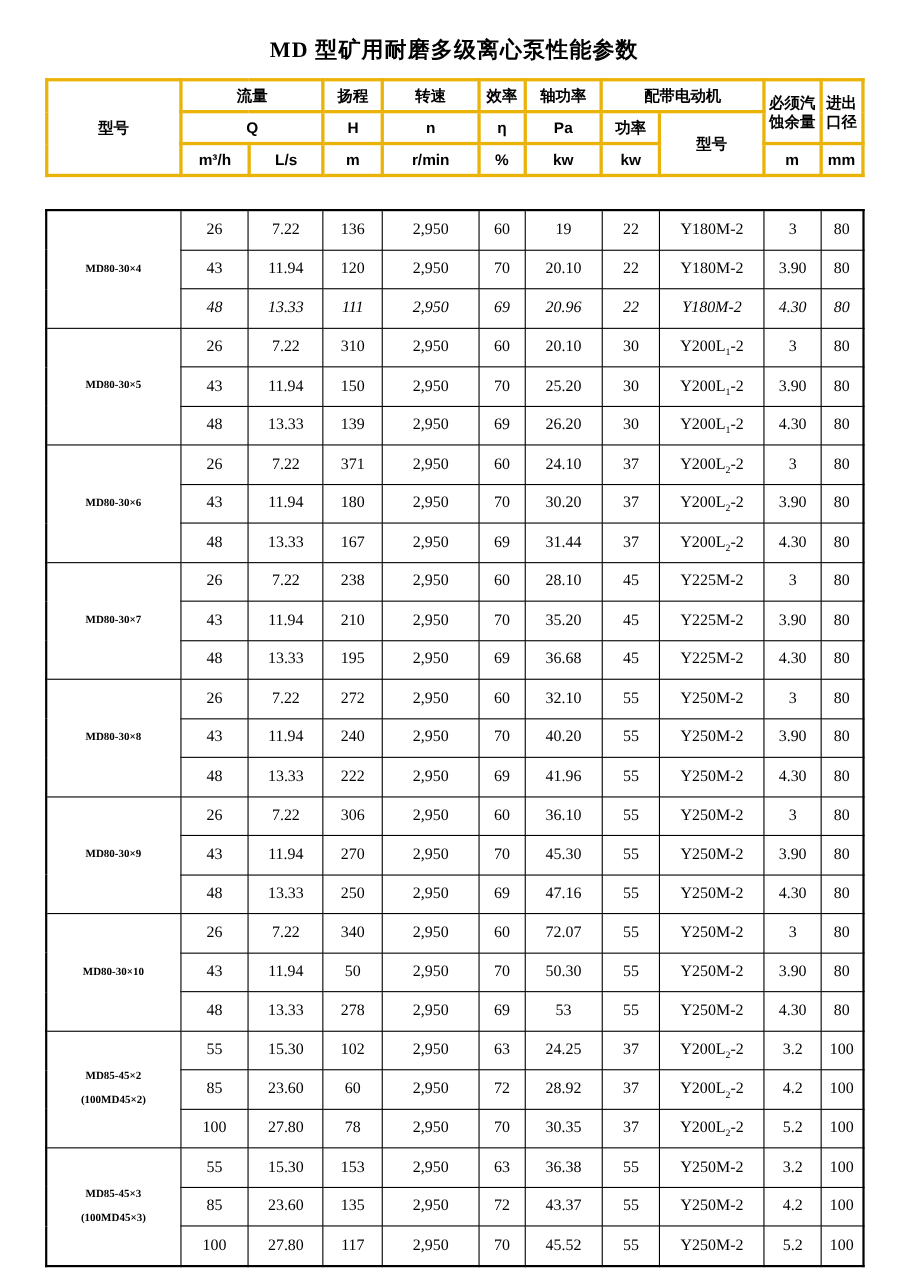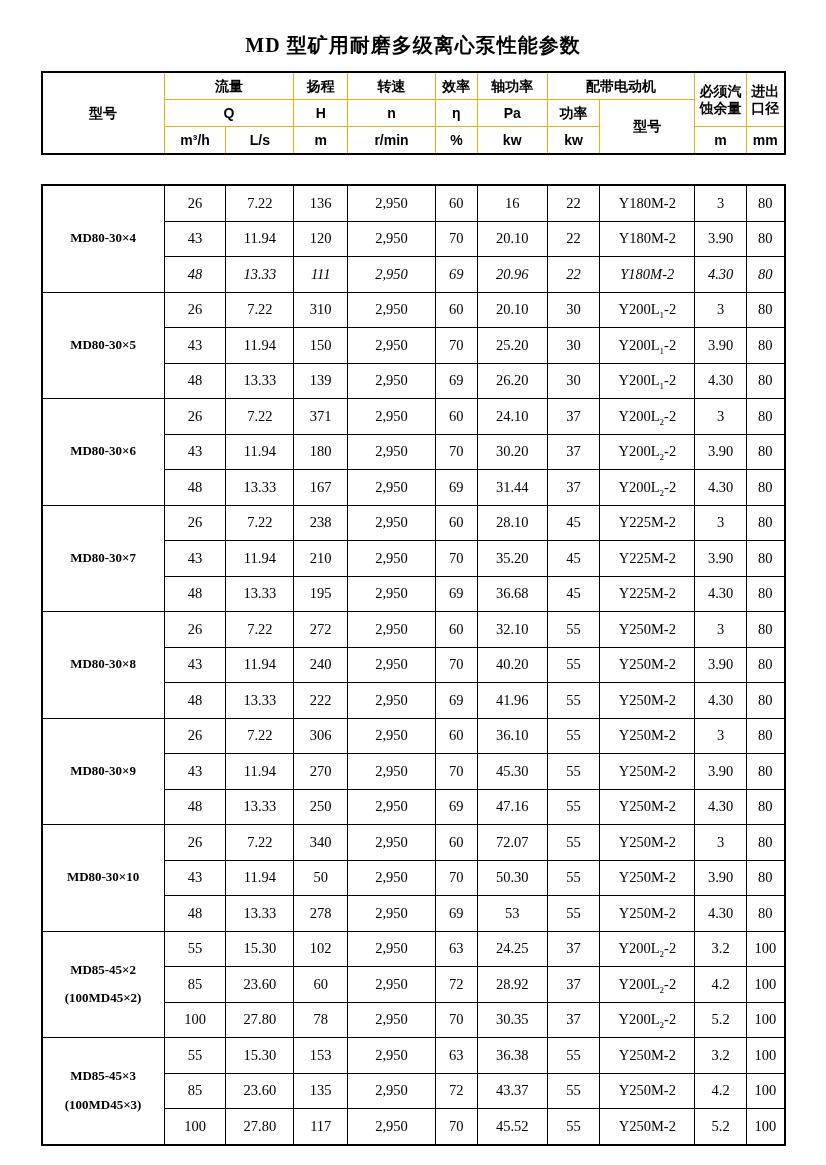--- a/index.html
+++ b/index.html
@@ -29,21 +29,21 @@
   table {
     border-collapse: collapse;
     table-layout: fixed;
     width: 745px;
     margin: 0 auto;
   }
   .hdr-table {
     border: 2px solid #000;
   }
   .hdr-table td {
-    border: 1px solid #eab308;
+    border: 3px solid #eab308;
     text-align: center;
     vertical-align: middle;
     font-family: "Liberation Sans", sans-serif;
     font-weight: bold;
     font-size: 14px;
     height: 26px;
     padding: 0;
     white-space: pre-line;
     line-height: 1.15;
   }
@@ -54,21 +54,21 @@
   .body-table td {
     border: 1px solid #000;
     text-align: center;
     vertical-align: middle;
     font-family: "Liberation Serif", serif;
     font-size: 14.5px;
     height: 34.5px;
     padding: 0;
   }
   .body-table td.model-cell {
-    font-size: 13px;
+    font-size: 10px;
     font-weight: bold;
     letter-spacing: 0px;
     white-space: pre-line;
     line-height: 2.2;
   }
   .body-table tr.italic-row td {
     font-style: italic;
   }
   .body-table td sub {
     font-size: 9px;
@@ -148,21 +148,21 @@
         <col style="width:5.10%">
     </colgroup>
     <tbody id="table-body">
         <tr>
           <td rowspan="3" class="model-cell">MD80-30×4</td>
           <td>26</td>
           <td>7.22</td>
           <td>136</td>
           <td>2,950</td>
           <td>60</td>
-          <td>16</td>
+          <td>19</td>
           <td>22</td>
           <td>Y180M-2</td>
           <td>3</td>
           <td>80</td>
         </tr>
         <tr>
           <td>43</td>
           <td>11.94</td>
           <td>120</td>
           <td>2,950</td>

